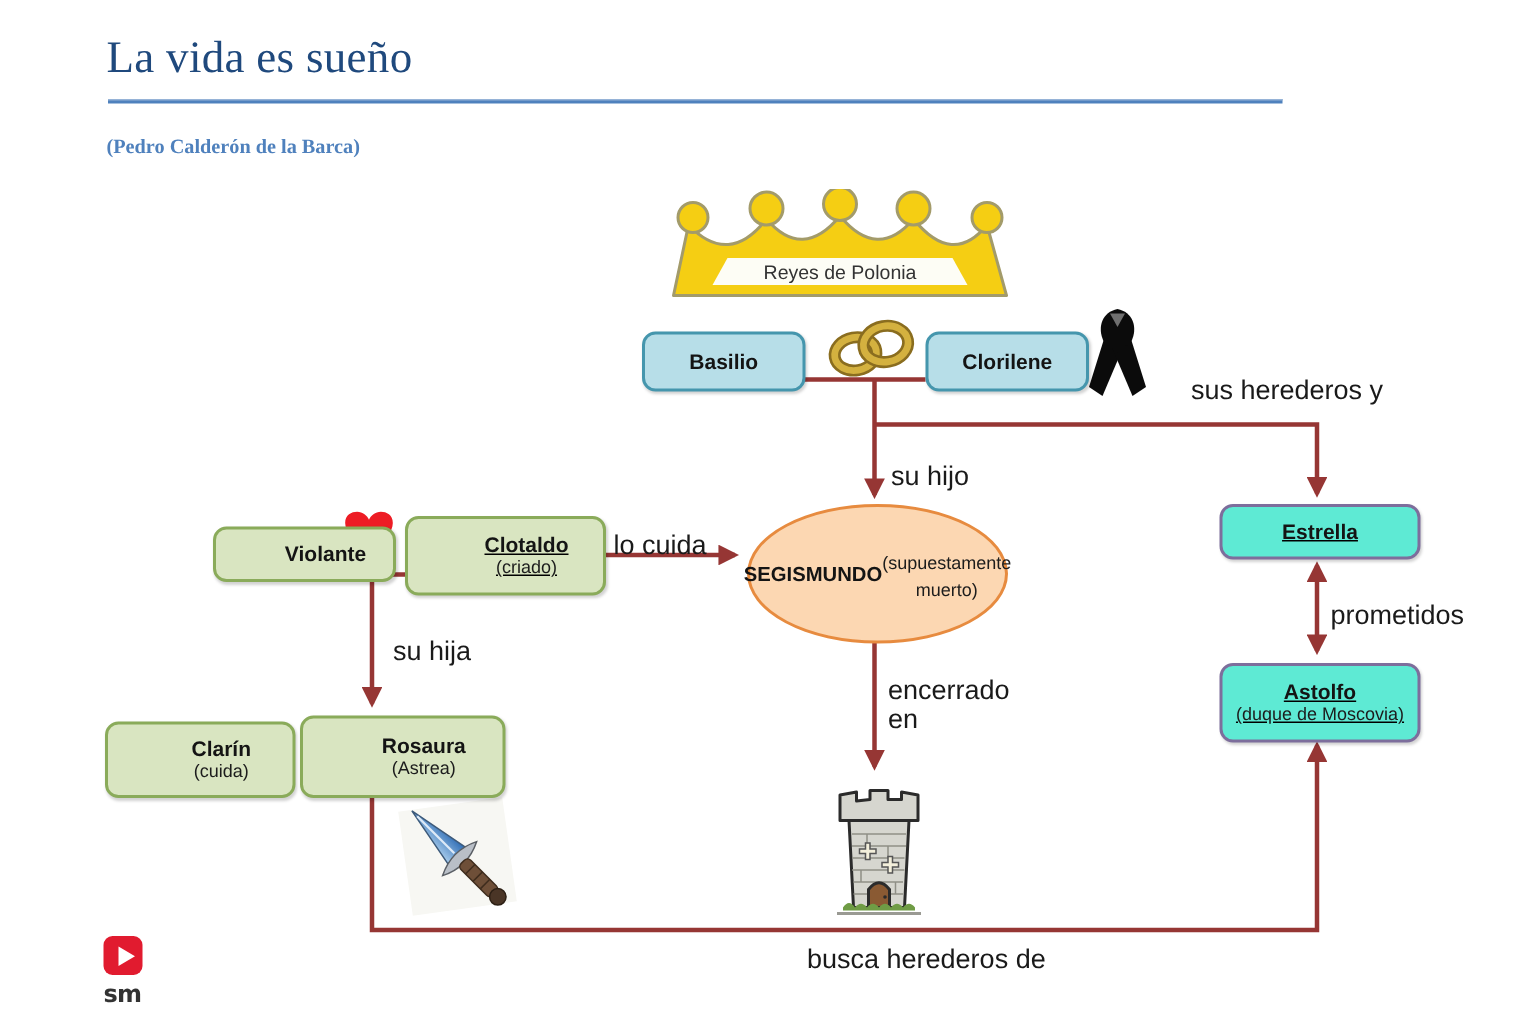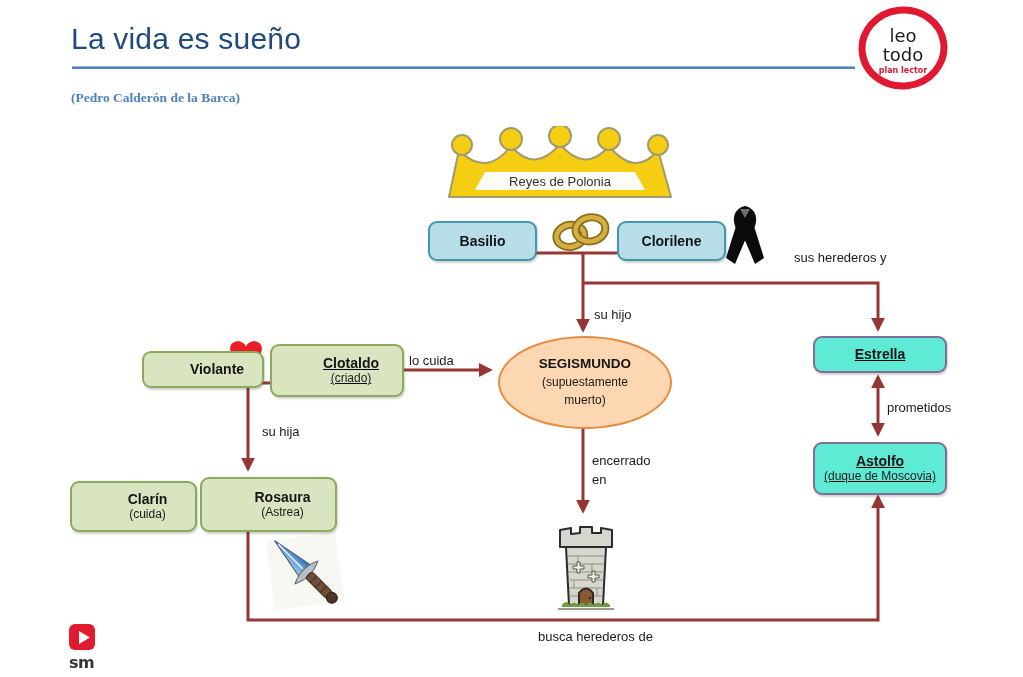--- a/index.html
+++ b/index.html
@@ -1,65 +1,57 @@
 <!DOCTYPE html>
 <html><head>
 <meta charset="utf-8">
 <style>
   html,body{margin:0;padding:0;background:#fff;}
   .page{position:relative;width:1023px;height:677px;background:#ffffff;overflow:hidden;
         font-family:"Liberation Sans",sans-serif;}
   
-  .title{position:absolute;left:71px;top:22px;font-family:Liberation Sans, sans-serif;
+  .title{position:absolute;left:71px;top:22px;font-family:Liberation Serif, serif;
          font-size:30px;color:#1f497d;letter-spacing:.2px;}
   .title-rule{position:absolute;left:72px;top:66px;width:783px;height:2px;
               background:#4f81bd;border-top:1px solid #96b3d7;}
   .subtitle{position:absolute;left:71px;top:90px;font-family:"Liberation Serif",serif;
             font-weight:bold;font-size:13.5px;color:#4f81bd;}
   
   .leotodo{position:absolute;left:856px;top:5px;width:94px;height:88px;}
   
-  .edge-label{position:absolute;font-size:13px;color:#1a1a1a;white-space:nowrap;z-index:5;}
+  .edge-label{position:absolute;font-size:18px;color:#1a1a1a;white-space:nowrap;z-index:5;}
   
   .box{position:absolute;border:2px solid;border-radius:9px;display:flex;flex-direction:column;
        align-items:center;justify-content:center;text-align:center;z-index:4;
        box-shadow:1px 1.5px 2px rgba(0,0,0,.18);}
   .box .name{font-weight:bold;font-size:14px;color:#141414;line-height:1.2;}
   .box .sub{font-size:12px;color:#1c1c1c;line-height:1.25;}
   .blue{background:#b7dee8;border-color:#4596ad;}
   .green{background:#d9e5c1;border-color:#8aab5a;padding-left:28px;}
   .purple{background:#5eead4;border-color:#7d6e9c;text-decoration:underline;}
   .ellipse{position:absolute;left:498px;top:336px;width:170px;height:89px;background:#fcd7b2;
-           border:2px solid #e78b3f;border-radius:50%;display:flex;flex-direction:column;
+           border:2px solid #e78b3f;border-radius:50%;display:flex;flex-direction:row;
            align-items:center;justify-content:center;text-align:center;z-index:4;}
   .ellipse .name{font-weight:bold;font-size:13.5px;color:#141414;}
   .ellipse .sub{font-size:12px;color:#1c1c1c;width:118px;line-height:1.5;margin-top:2px;}
   
   .icon{position:absolute;z-index:3;}
   .connectors{position:absolute;left:0;top:0;z-index:1;pointer-events:none;}
   
   .sm-logo{position:absolute;left:66px;top:622px;width:60px;height:52px;}
 </style>
 </head>
 <body>
 
 <div class="page">
 
   <div class="title">La vida es sueño</div>
   <div class="title-rule"></div>
   <div class="subtitle">(Pedro Calderón de la Barca)</div>
 
-  <div class="leotodo">
-    <svg width="94" height="88" viewBox="0 0 94 88">
-      <ellipse cx="47" cy="43" rx="41" ry="38" fill="none" stroke="#e01931" stroke-width="7" transform="rotate(-7 47 43)"></ellipse>
-      <text x="47" y="37" text-anchor="middle" font-family="DejaVu Sans, sans-serif" font-size="18" fill="#1c1c1c">leo</text>
-      <text x="47" y="56" text-anchor="middle" font-family="DejaVu Sans, sans-serif" font-size="18" fill="#1c1c1c">todo</text>
-      <text x="47" y="68" text-anchor="middle" font-family="DejaVu Sans, sans-serif" font-size="8" font-weight="bold" fill="#e01931">plan lector</text>
-    </svg>
-  </div>
 
   <svg class="connectors" width="1023" height="677">
     <defs>
       <marker id="arr" viewBox="0 0 10 10" refX="8" refY="5" markerWidth="4.6" markerHeight="4.6" orient="auto-start-reverse">
         <path d="M0,0 L10,5 L0,10 z" fill="#963634"></path>
       </marker>
     </defs>
     <g stroke="#963634" stroke-width="3" fill="none">
       <path d="M533,253 H617"></path>
       <path d="M583,253 V330" marker-end="url(#arr)"></path>

